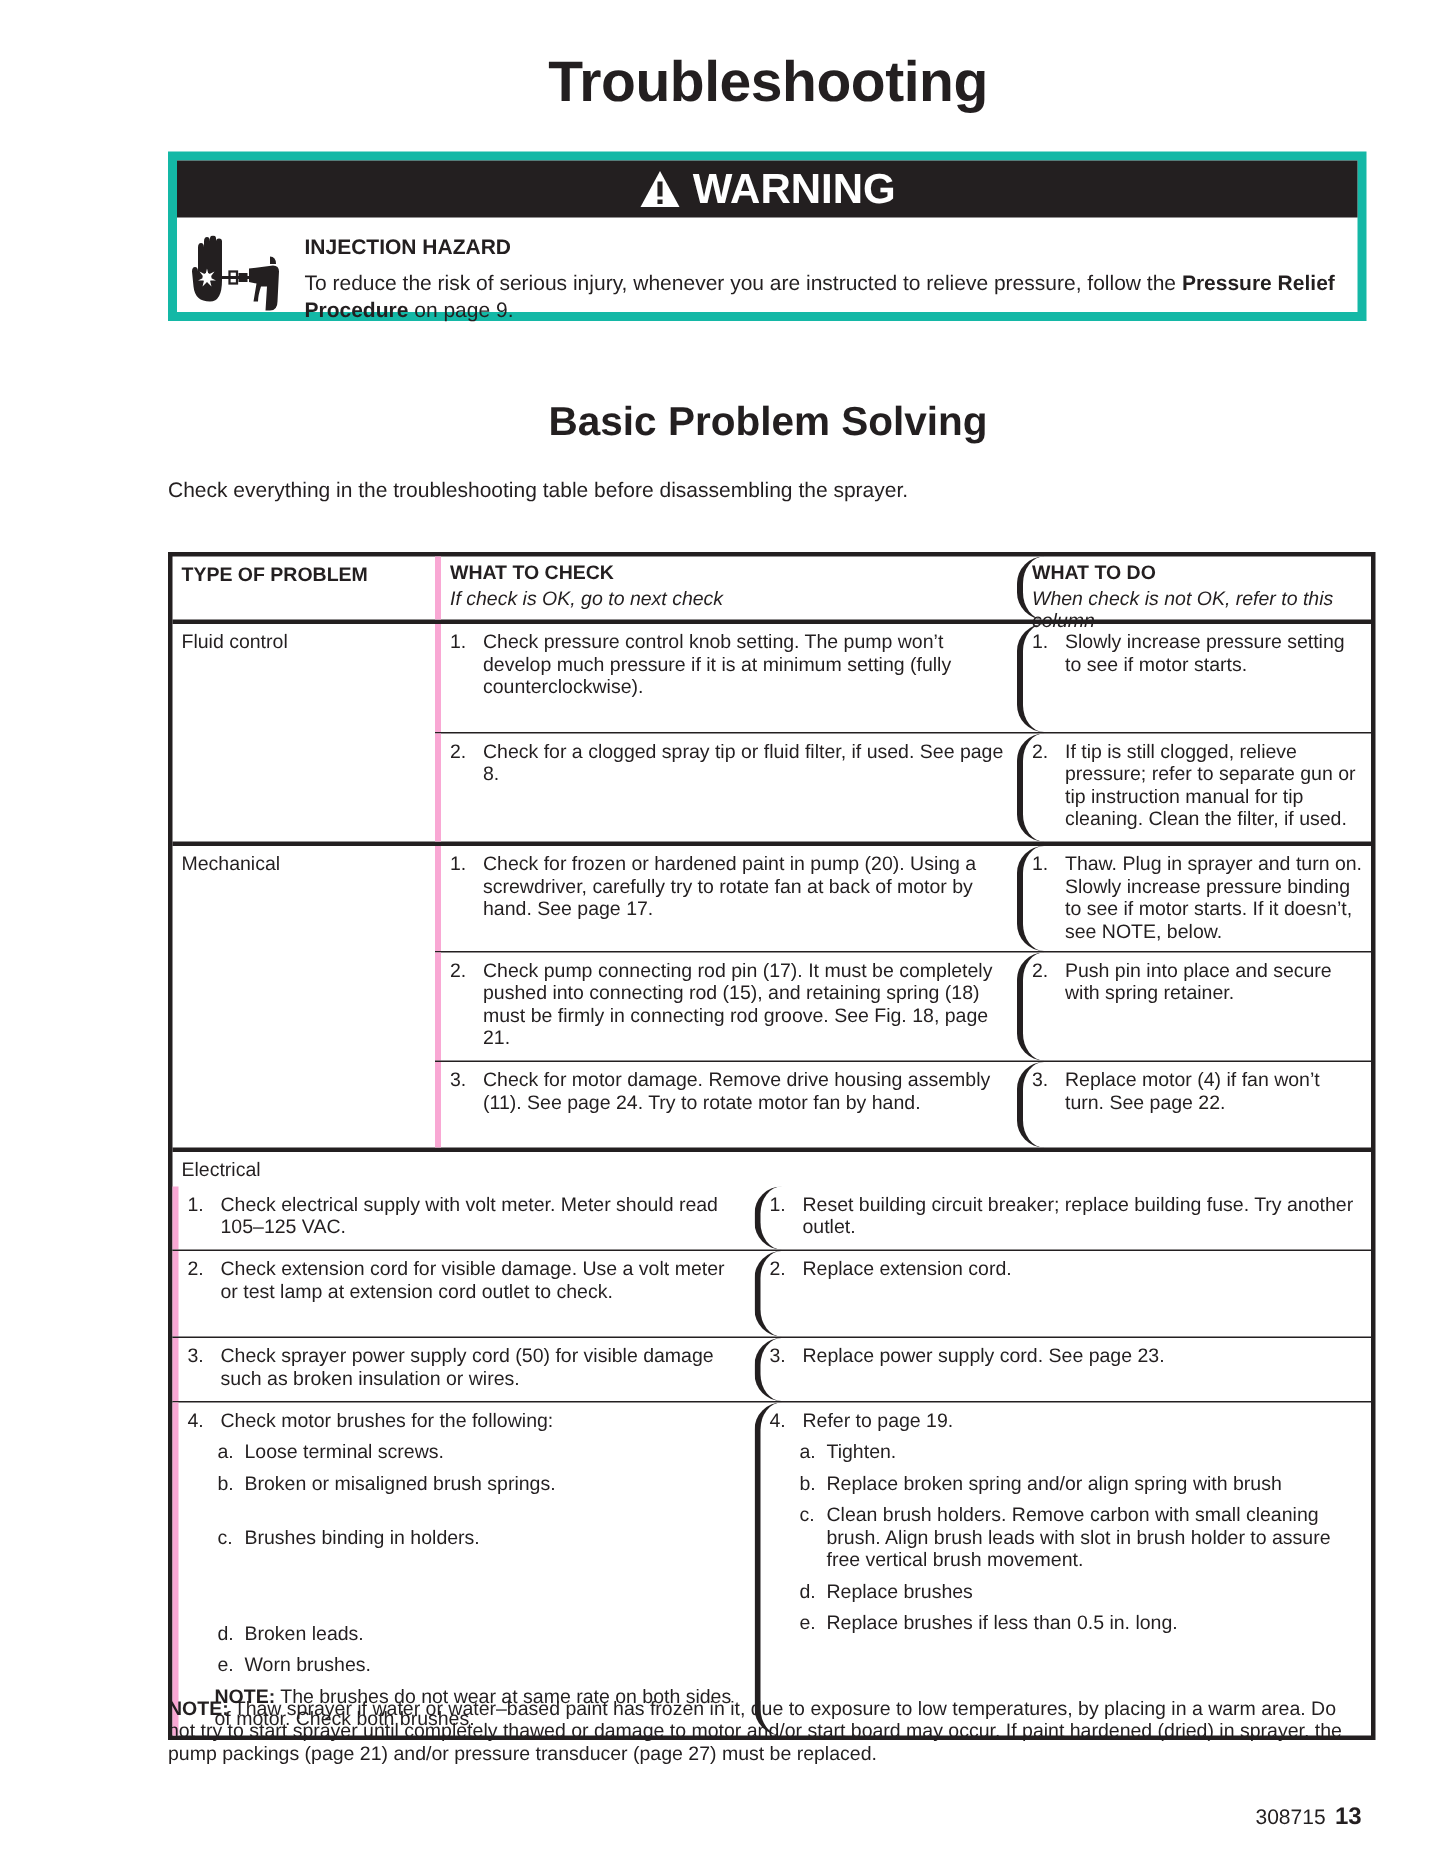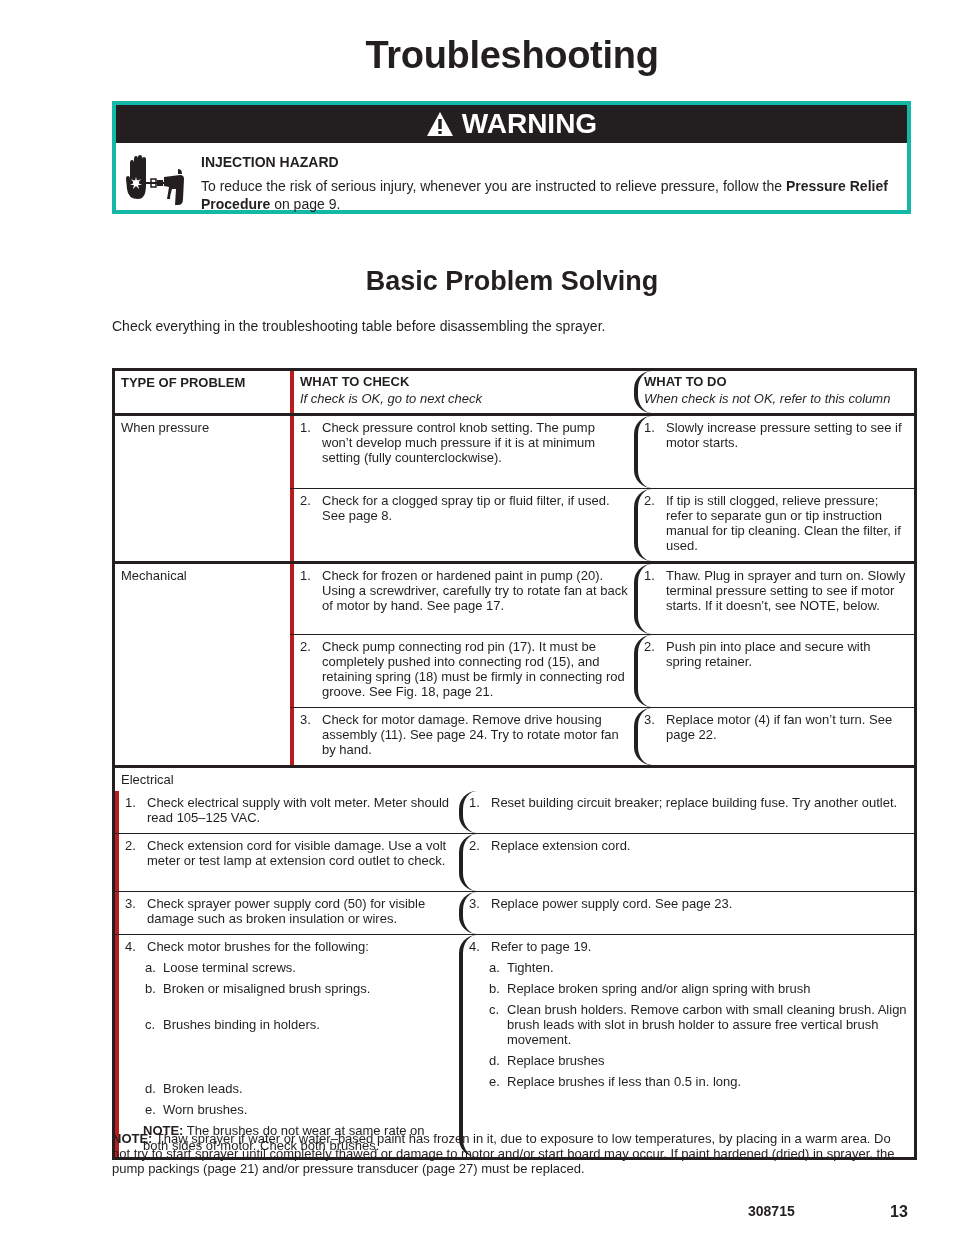--- a/index.html
+++ b/index.html
@@ -6,21 +6,21 @@
   body {
     width: 954px; height: 1235px; position: relative; overflow: hidden;
     font-family: "Liberation Sans", sans-serif; color: #231f20;
   }
   .page-title {
     position: absolute; top: 34px; left: 0; width: 1024px;
     text-align: center; font-size: 38px; font-weight: bold; letter-spacing: -0.3px;
   }
   .warning-box {
     position: absolute; left: 112px; top: 101px; width: 799px; height: 113px;
-    border: 4px solid #14b8a6; box-sizing: border-box;
+    border: 6px solid #14b8a6; box-sizing: border-box;
   }
   .warning-header {
     background: #231f20; color: #fff; height: 38px;
     display: flex; align-items: center; justify-content: center;
     font-size: 28px; font-weight: bold; gap: 8px;
   }
   .warning-header svg { display: block; }
   .warning-body { position: relative; height: 53px; }
   .hazard-icon { position: absolute; left: 10px; top: 12px; }
   .hazard-title {
@@ -38,21 +38,21 @@
     position: absolute; left: 112px; top: 318px; font-size: 14px;
   }
   .trouble-table {
     position: absolute; left: 112px; top: 368px; width: 805px;
     border: 3px solid #231f20; box-sizing: border-box;
     font-size: 13px; line-height: 15px;
   }
   .row { display: flex; }
   .col-type { width: 175px; padding: 4px 6px; box-sizing: border-box; }
   .col-check, .col-do { box-sizing: border-box; }
-  .col-check { width: 344px; border-left: 4px solid #b91c1c; }
+  .col-check { width: 388px; border-left: 4px solid #f9a8d4; }
   .col-do { flex: 1; border-left: 4px solid #231f20; border-radius: 18px; }
   .header-row { border-bottom: 3px solid #231f20; height: 42px; }
   .header-row .col-check, .header-row .col-do { padding: 3px 6px; }
   .hdr-label { font-weight: bold; display: block; }
   .hdr-sub { font-style: italic; display: block; margin-top: 2px; }
   .group { display: flex; border-bottom: 3px solid #231f20; }
   .group:last-child { border-bottom: none; flex-direction: column; }
   .group .col-type { border-right: 0; }
   .group-rows { flex: 1; display: flex; flex-direction: column; }
   .sub-row { display: flex; border-top: 1px solid #231f20; }
@@ -62,21 +62,21 @@
   .num { width: 22px; flex: none; }
   .txt { flex: 1; }
   .subitem { display: flex; margin-left: 20px; margin-top: 6px; }
   .subitem .letter { width: 18px; flex: none; }
   .note-inline { margin-left: 18px; margin-top: 6px; }
   .bold { font-weight: bold; }
   .footer-note {
     position: absolute; left: 112px; top: 1131px; width: 800px;
     font-size: 13px; line-height: 15px;
   }
-  .doc-number { position: absolute; left: 748px; top: 1203px; font-size: 14px; font-weight: bold; }
+  .doc-number { position: absolute; left: 837px; top: 1203px; font-size: 14px; font-weight: normal; }
   .page-number { position: absolute; left: 890px; top: 1203px; font-size: 16px; font-weight: bold; }
 </style>
 </head>
 <body>
 
 <div class="page-title">Troubleshooting</div>
 
 <div class="warning-box">
   <div class="warning-header">
     <span>
@@ -122,21 +122,21 @@
       <span class="hdr-label">WHAT TO CHECK</span>
       <span class="hdr-sub">If check is OK, go to next check</span>
     </div>
     <div class="col-do">
       <span class="hdr-label">WHAT TO DO</span>
       <span class="hdr-sub">When check is not OK, refer to this column</span>
     </div>
   </div>
   <div id="table-body">
       <div class="group">
-        <div class="col-type">When pressure</div>
+        <div class="col-type">Fluid control</div>
         <div class="group-rows">
           <div class="sub-row" style="min-height: 72px;">
             <div class="cell col-check">
               <div class="item">
                 <span class="num">1.</span>
                 <span class="txt">Check pressure control knob setting. The pump won’t develop much pressure if it is at minimum setting (fully counterclockwise).</span>
               </div>
             </div>
             <div class="cell col-do">
               <div class="item">
@@ -167,21 +167,21 @@
           <div class="sub-row" style="min-height: 70px;">
             <div class="cell col-check">
               <div class="item">
                 <span class="num">1.</span>
                 <span class="txt">Check for frozen or hardened paint in pump (20). Using a screwdriver, carefully try to rotate fan at back of motor by hand. See page 17.</span>
               </div>
             </div>
             <div class="cell col-do">
               <div class="item">
                 <span class="num">1.</span>
-                <span class="txt">Thaw. Plug in sprayer and turn on. Slowly terminal pressure setting to see if motor starts. If it doesn’t, see NOTE, below.</span>
+                <span class="txt">Thaw. Plug in sprayer and turn on. Slowly increase pressure binding to see if motor starts. If it doesn’t, see NOTE, below.</span>
               </div>
             </div>
           </div>
           <div class="sub-row" style="min-height: 72px;">
             <div class="cell col-check">
               <div class="item">
                 <span class="num">2.</span>
                 <span class="txt">Check pump connecting rod pin (17). It must be completely pushed into connecting rod (15), and retaining spring (18) must be firmly in connecting rod groove. See Fig. 18, page 21.</span>
               </div>
             </div>

